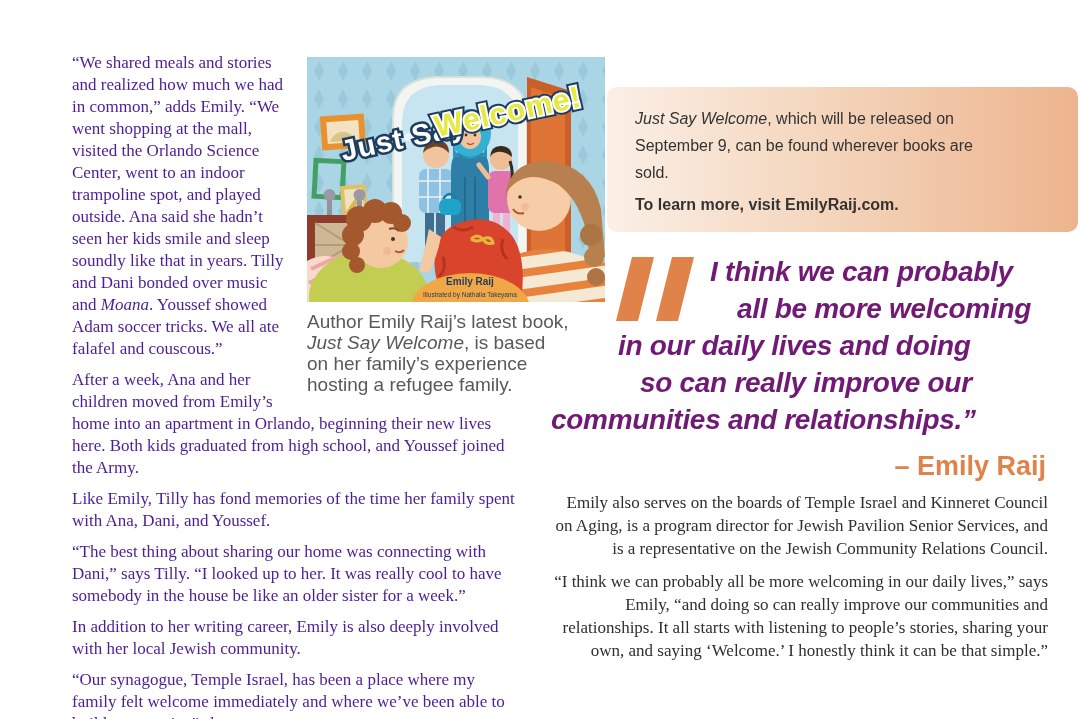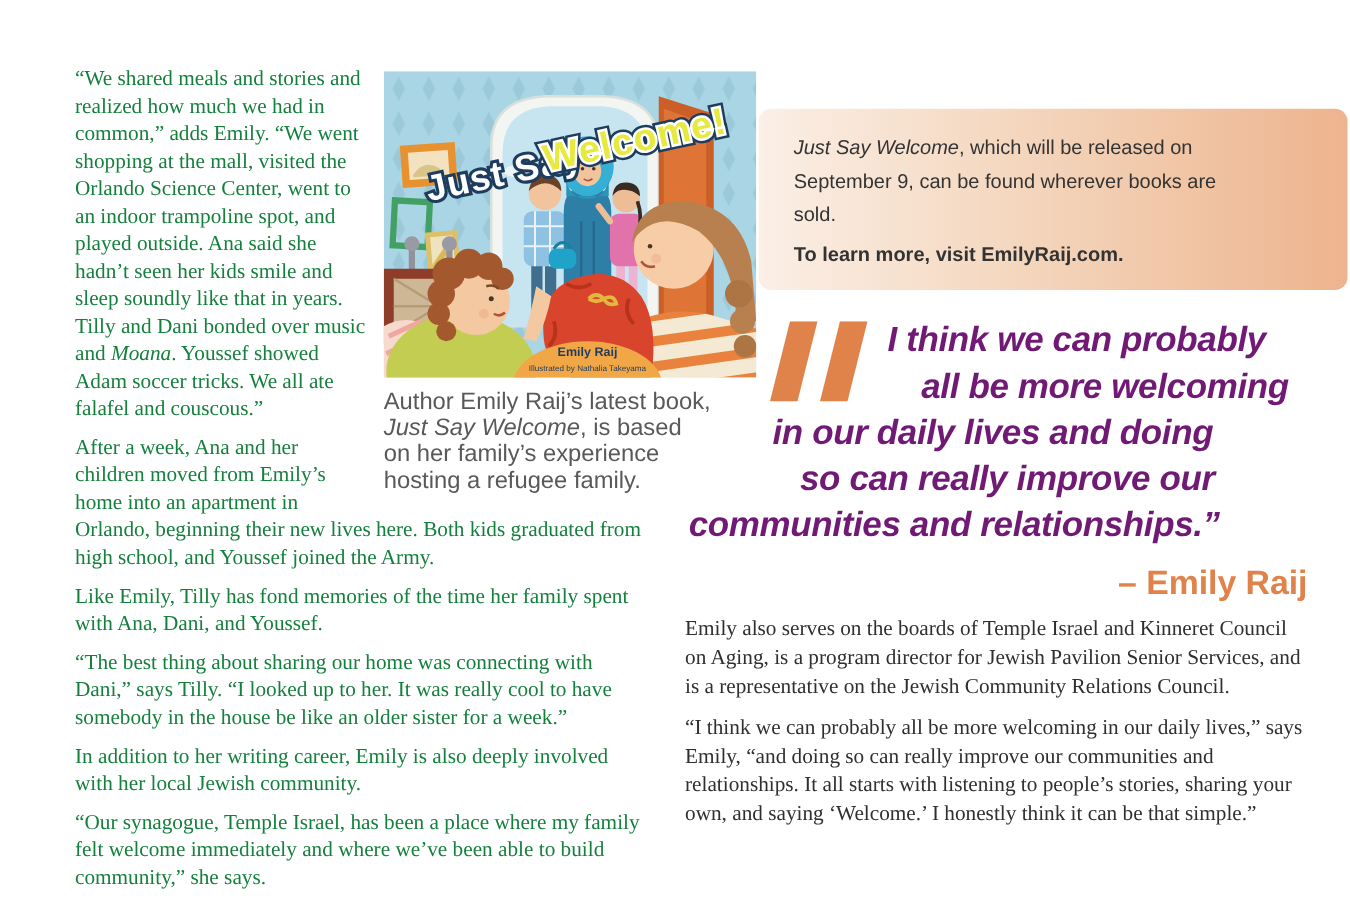--- a/index.html
+++ b/index.html
@@ -8,22 +8,22 @@
     position:relative; width:1080px; height:719px;
     background:#ffffff; overflow:hidden;
     font-family:"Liberation Serif", serif; color:#2f2f2f;
   }
 
   
   .left-col {
     position:absolute; left:60px; top:52px; width:545px;
   }
   .left-col p {
-    font-size:17px; line-height:22px; margin:0 85px 9px 0;
-    color:#15803d; text-align:left;
+    font-size:17px; line-height:22px; margin:0 85px 9px 12px;
+    color:#4c1d95; text-align:left;
   }
   .left-col p .it { font-style:italic; }
 
   .book-figure {
     float:right; width:298px; margin:5px 0 8px 12px;
   }
   .book-cover {
     width:298px; height:245px; display:block;
   }
   .book-caption {
@@ -62,21 +62,21 @@
   .ql-4 { left:551px; top:404px; }
   .quote-attrib {
     position:absolute; right:34px; top:451px;
     font-family:"Liberation Sans", sans-serif;
     font-weight:bold; font-size:27px; color:#e0834a;
     white-space:nowrap;
   }
 
   
   .right-col {
-    position:absolute; left:548px; top:491px; width:500px;
+    position:absolute; left:548px; top:491px; width:500px;text-align:right;
   }
   .right-col p {
     font-size:17px; line-height:23px; margin:0 0 10px 0; color:#2f2f2f;
   }
 </style>
 </head>
 <body>
 
 <div class="page">
 

